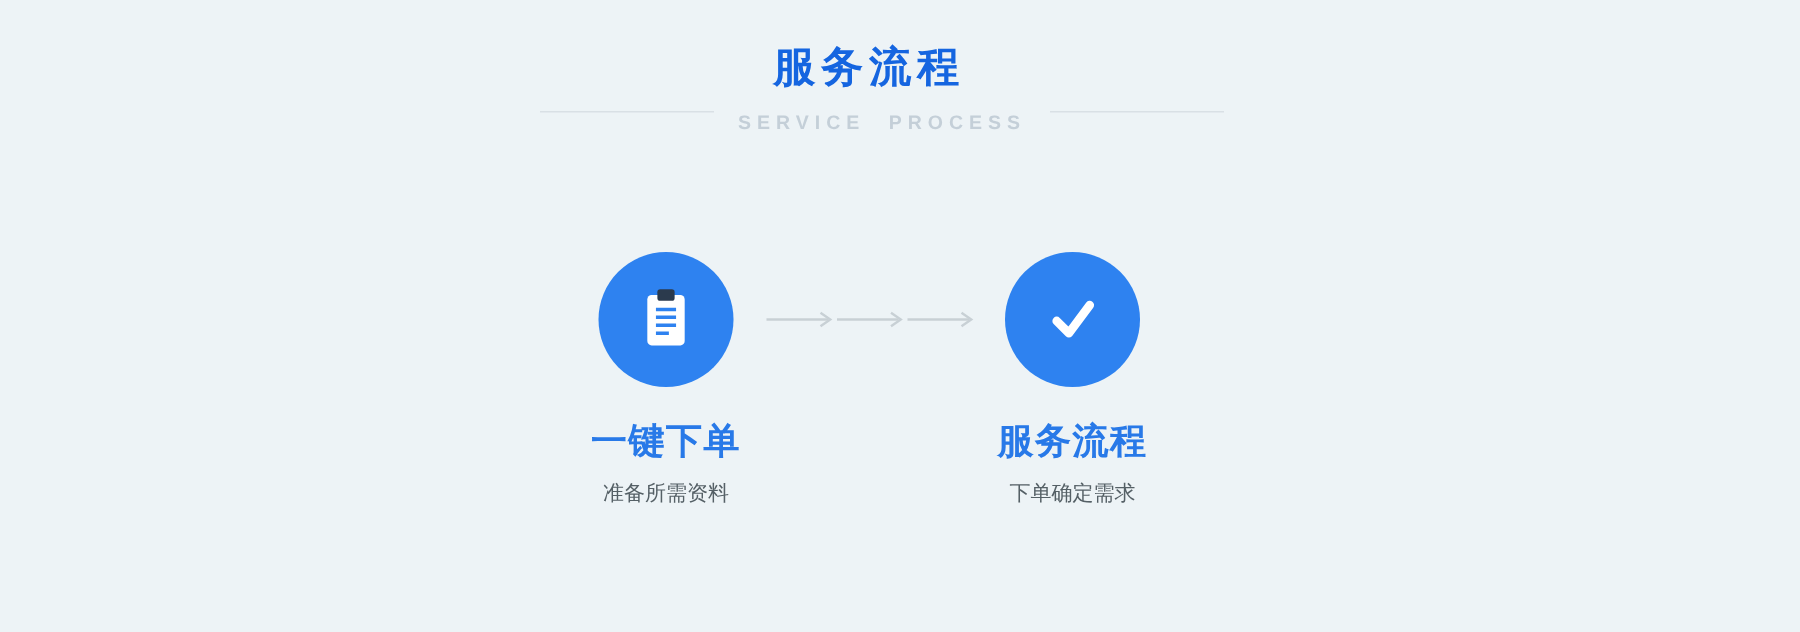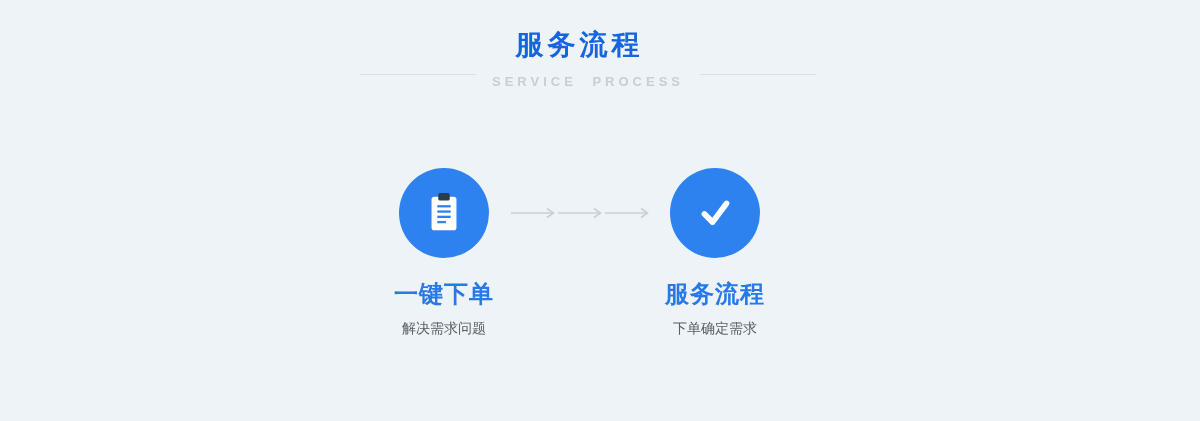--- a/index.html
+++ b/index.html
@@ -83,21 +83,21 @@
             <rect x="11" y="7" width="26" height="35" rx="3" fill="#ffffff"></rect>
             <rect x="18" y="3" width="12" height="8" rx="2" fill="#2b3a4d"></rect>
             <line x1="17" y1="17" x2="31" y2="17" stroke="#2e82f0" stroke-width="2.4"></line>
             <line x1="17" y1="22.5" x2="31" y2="22.5" stroke="#2e82f0" stroke-width="2.4"></line>
             <line x1="17" y1="28" x2="31" y2="28" stroke="#2e82f0" stroke-width="2.4"></line>
             <line x1="17" y1="33.5" x2="26" y2="33.5" stroke="#2e82f0" stroke-width="2.4"></line>
           </svg>
         </span>
       </div>
       <div class="step-title">一键下单</div>
-      <div class="step-desc">解决需求问题</div>
+      <div class="step-desc">准备所需资料</div>
     </div>
 
     <div class="arrow">
       <svg width="46" height="12" viewBox="0 0 46 12">
         <line x1="1" y1="6" x2="42" y2="6" stroke="#c8d0d5" stroke-width="1.6"></line>
         <path d="M37 1.5 L43.5 6 L37 10.5" fill="none" stroke="#c8d0d5" stroke-width="1.6"></path>
       </svg>
     </div>
 
 

